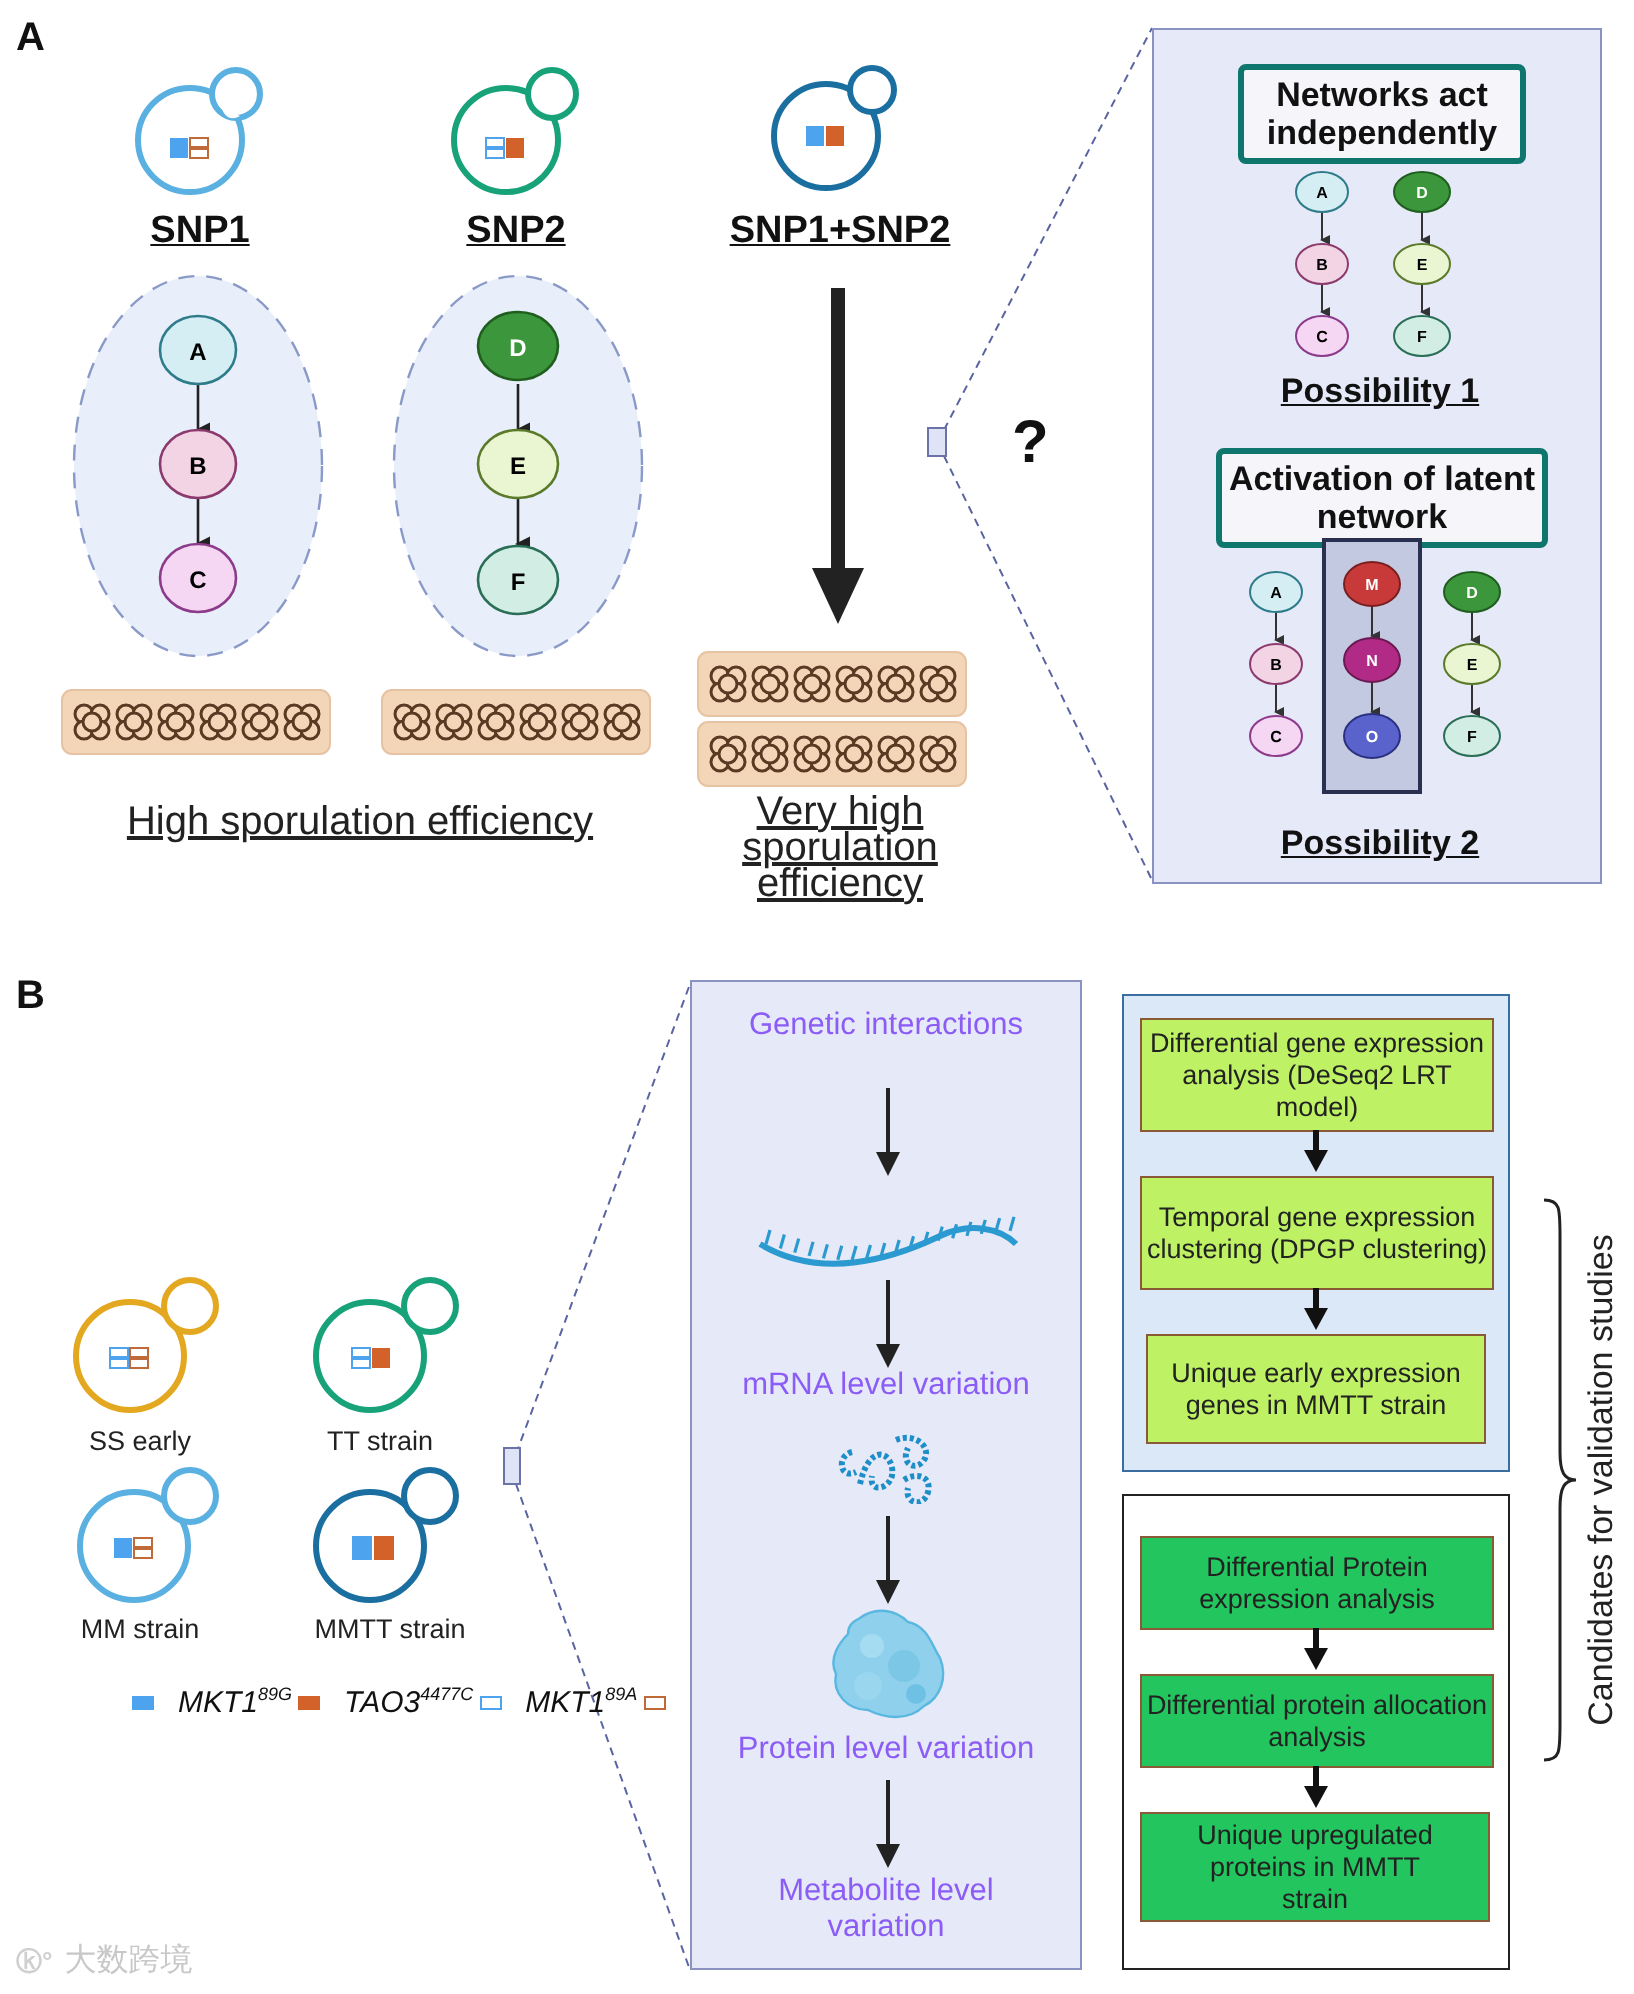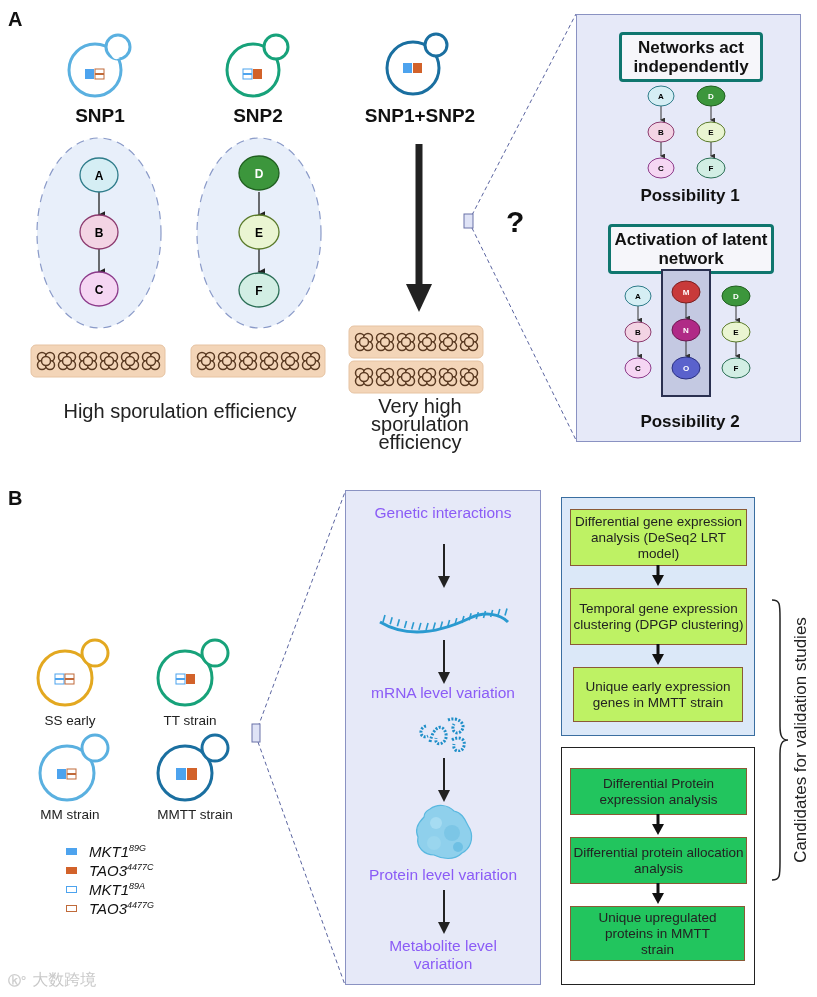--- a/index.html
+++ b/index.html
@@ -1,19 +1,19 @@
 <!DOCTYPE html>
 <html><head>
 <meta charset="utf-8">
 <style>
   html,body{margin:0;padding:0;background:#fff;}
   body{width:817px;height:997px;position:relative;overflow:hidden;font-family:"Liberation Sans",sans-serif;color:#111;}
   .abs{position:absolute;}
   .panel-label{font-weight:bold;font-size:20px;}
-  .center{text-align:center;}
+  .center{text-align:center;text-decoration:underline;}
   .bold{font-weight:bold;}
   .title-snp{font-size:19px;font-weight:bold;}
   .caption{font-size:20px;color:#222;}
   .box-title{background:#f6f6fa;border:3px solid #0f766e;border-radius:4px;font-weight:bold;font-size:17px;line-height:19px;text-align:center;padding:3px 0;}
   .poss{font-size:17px;font-weight:bold;}
   .flow-text{font-size:15.5px;color:#8b5cf6;text-align:center;line-height:18px;}
   .step{border:1.5px solid #8a5a36;font-size:13.5px;line-height:16px;text-align:center;color:#222;display:flex;align-items:center;justify-content:center;}
   .step.tan{background:#bef264;}
   .step.grey{background:#22c55e;}
   .strain-label{font-size:13.5px;color:#222;text-align:center;}
@@ -334,21 +334,21 @@
 <div class="abs strain-label" style="left:25px;top:807px;width:90px">MM strain</div>
 
 <svg class="abs" style="left:150px;top:733px" width="90" height="70">
   <circle cx="35" cy="40" r="27" fill="#fff" stroke="#1a6fa0" stroke-width="3"></circle>
   <circle cx="65" cy="15" r="13" fill="#fff" stroke="#1a6fa0" stroke-width="3"></circle>
   <rect x="26" y="35" width="10" height="12" fill="#4da3ee"></rect>
   <rect x="37" y="35" width="10" height="12" fill="#d2622a"></rect>
 </svg>
 <div class="abs strain-label" style="left:145px;top:807px;width:100px">MMTT strain</div>
 
-<div class="abs" style="left:66px;top:843px;display:flex;flex-direction:column;gap:3px">
+<div class="abs" style="left:66px;top:843px;display:flex;gap:3px">
   <div class="legend-row">
     <div class="sw" style="background:#4da3ee"></div>
     <span class="legend-text"><span>MKT1</span><sup>89G</sup></span>
   </div>
   <div class="legend-row">
     <div class="sw" style="background:#d2622a"></div>
     <span class="legend-text"><span>TAO3</span><sup>4477C</sup></span>
   </div>
   <div class="legend-row">
     <div class="sw" style="border:1.5px solid #4da3ee"></div>

